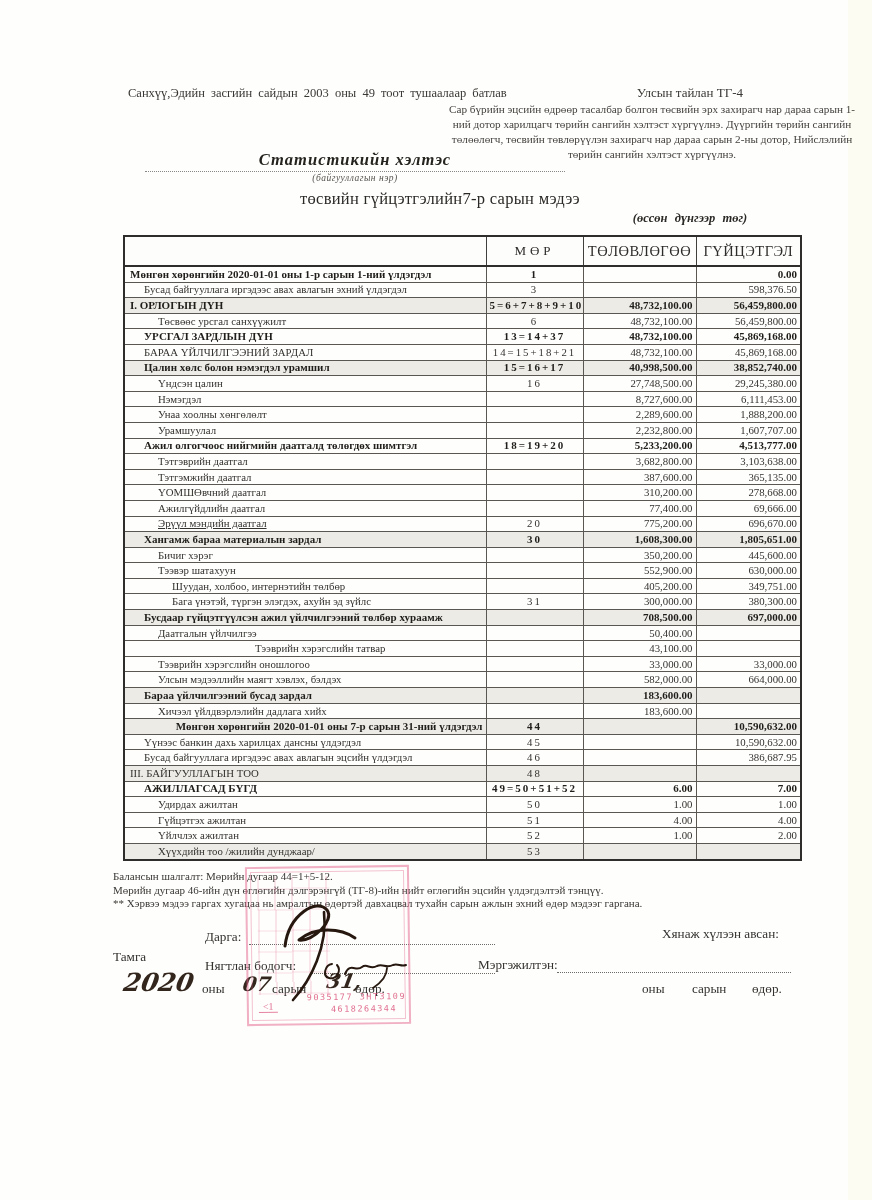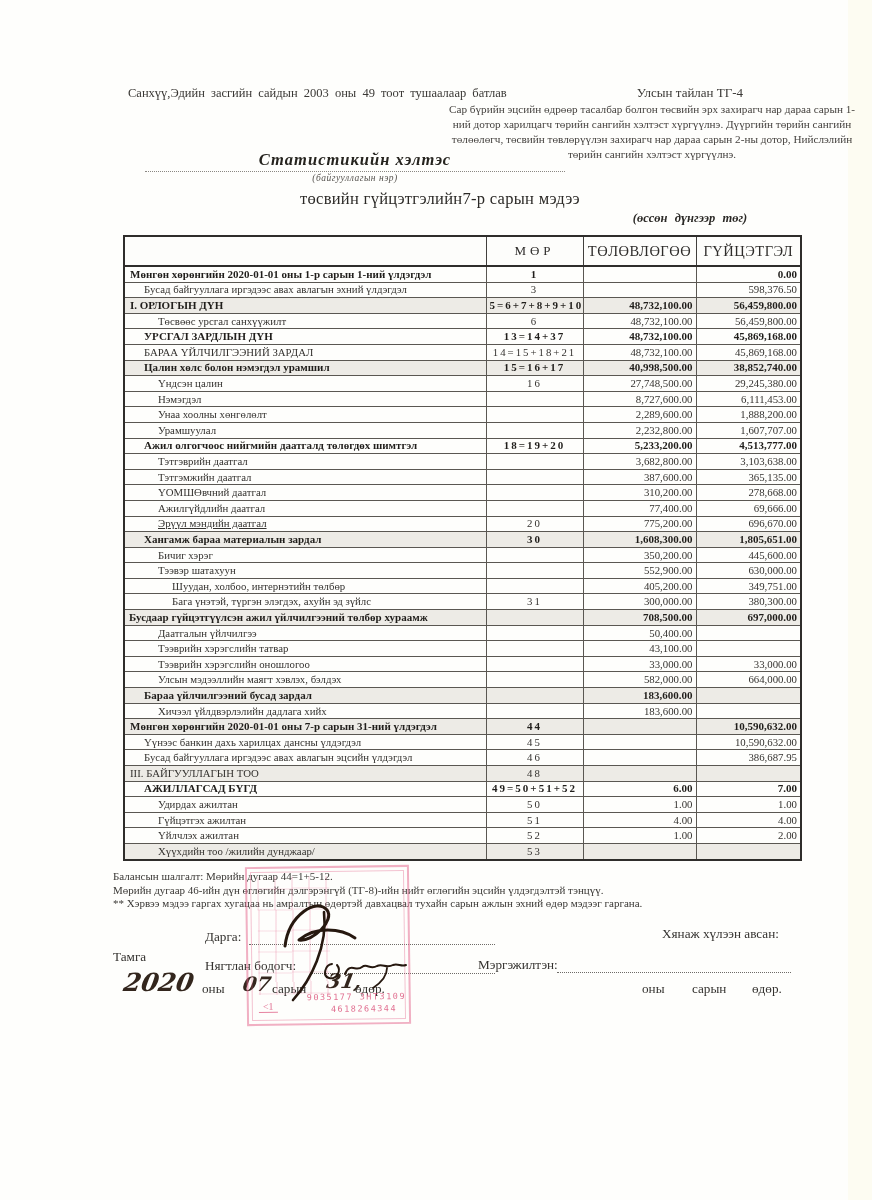--- a/index.html
+++ b/index.html
@@ -206,33 +206,33 @@
           <td class="c-plan">405,200.00</td>
           <td class="c-actual">349,751.00</td>
         </tr>
         <tr>
           <td class="c-label" style="padding-left: 47px;">Бага үнэтэй, түргэн элэгдэх, ахуйн эд зүйлс</td>
           <td class="c-mor">31</td>
           <td class="c-plan">300,000.00</td>
           <td class="c-actual">380,300.00</td>
         </tr>
         <tr class="shaded bold">
-          <td class="c-label" style="padding-left: 4px;">Бусдаар гүйцэтгүүлсэн ажил үйлчилгээний төлбөр хураамж</td>
+          <td class="c-label" style="padding-left: 19px;">Бусдаар гүйцэтгүүлсэн ажил үйлчилгээний төлбөр хураамж</td>
           <td class="c-mor"></td>
           <td class="c-plan">708,500.00</td>
           <td class="c-actual">697,000.00</td>
         </tr>
         <tr>
           <td class="c-label" style="padding-left: 33px;">Даатгалын үйлчилгээ</td>
           <td class="c-mor"></td>
           <td class="c-plan">50,400.00</td>
           <td class="c-actual"></td>
         </tr>
         <tr>
-          <td class="c-label" style="padding-left: 33px;">Тээврийн хэрэгслийн татвар</td>
+          <td class="c-label" style="padding-left: 33px; text-align: center;">Тээврийн хэрэгслийн татвар</td>
           <td class="c-mor"></td>
           <td class="c-plan">43,100.00</td>
           <td class="c-actual"></td>
         </tr>
         <tr>
           <td class="c-label" style="padding-left: 33px;">Тээврийн хэрэгслийн оношлогоо</td>
           <td class="c-mor"></td>
           <td class="c-plan">33,000.00</td>
           <td class="c-actual">33,000.00</td>
         </tr>
@@ -248,21 +248,21 @@
           <td class="c-plan">183,600.00</td>
           <td class="c-actual"></td>
         </tr>
         <tr>
           <td class="c-label" style="padding-left: 33px;">Хичээл үйлдвэрлэлийн дадлага хийх</td>
           <td class="c-mor"></td>
           <td class="c-plan">183,600.00</td>
           <td class="c-actual"></td>
         </tr>
         <tr class="shaded bold">
-          <td class="c-label" style="padding-left: 5px;">Мөнгөн хөрөнгийн 2020-01-01 оны 7-р сарын 31-ний үлдэгдэл</td>
+          <td class="c-label" style="padding-left: 5px; text-align: right;">Мөнгөн хөрөнгийн 2020-01-01 оны 7-р сарын 31-ний үлдэгдэл</td>
           <td class="c-mor">44</td>
           <td class="c-plan"></td>
           <td class="c-actual">10,590,632.00</td>
         </tr>
         <tr>
           <td class="c-label" style="padding-left: 19px;">Үүнээс банкин дахь харилцах дансны үлдэгдэл</td>
           <td class="c-mor">45</td>
           <td class="c-plan"></td>
           <td class="c-actual">10,590,632.00</td>
         </tr>

